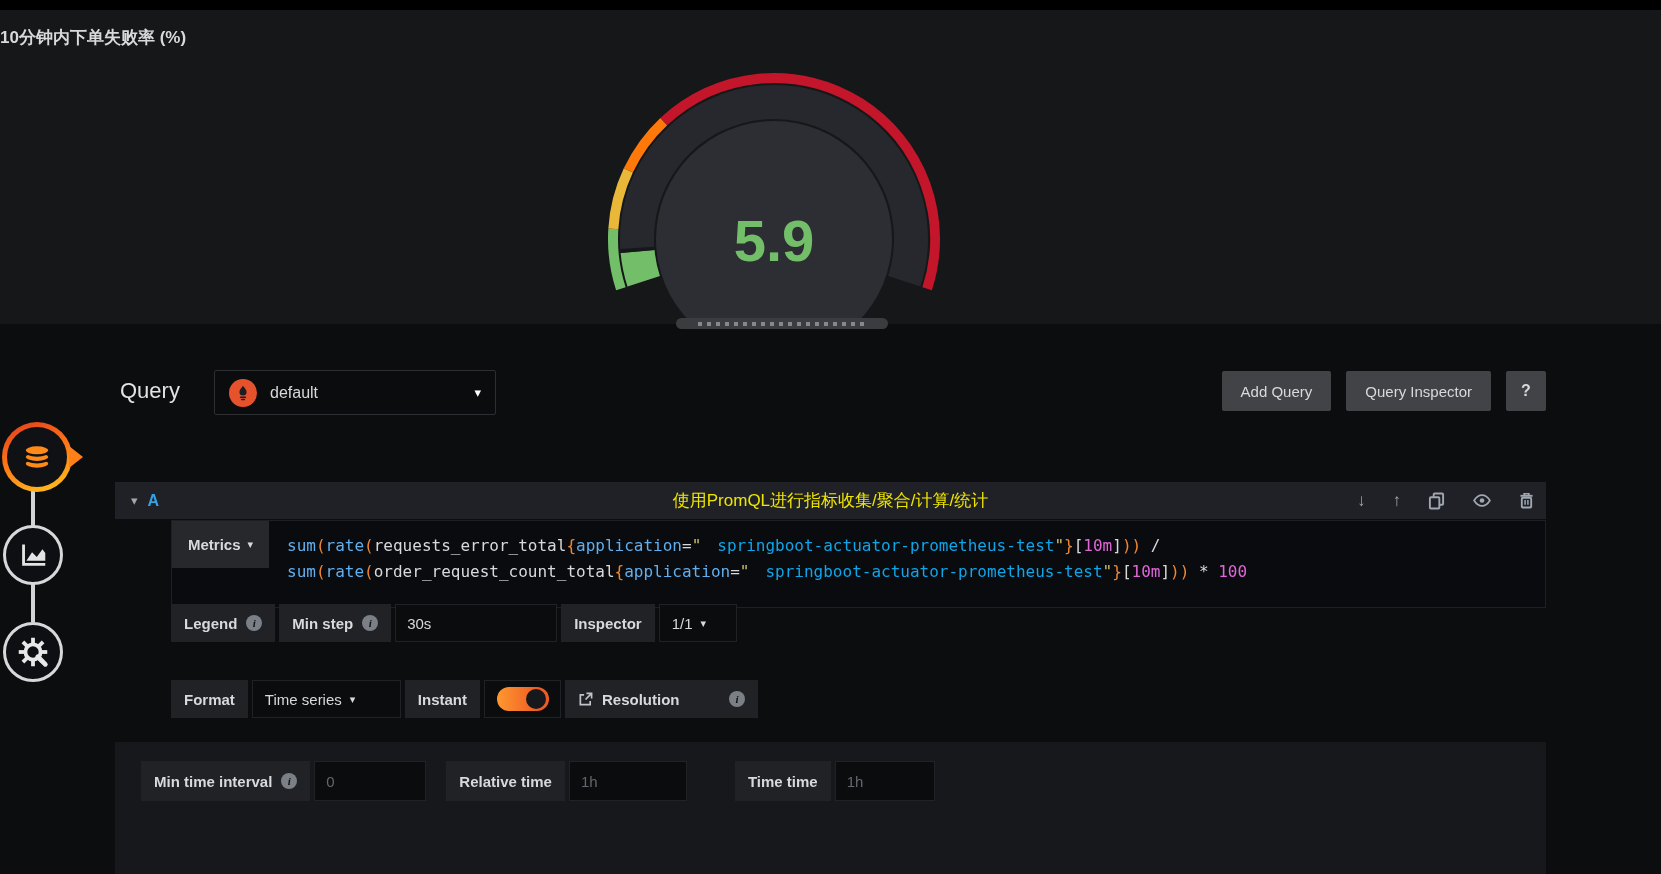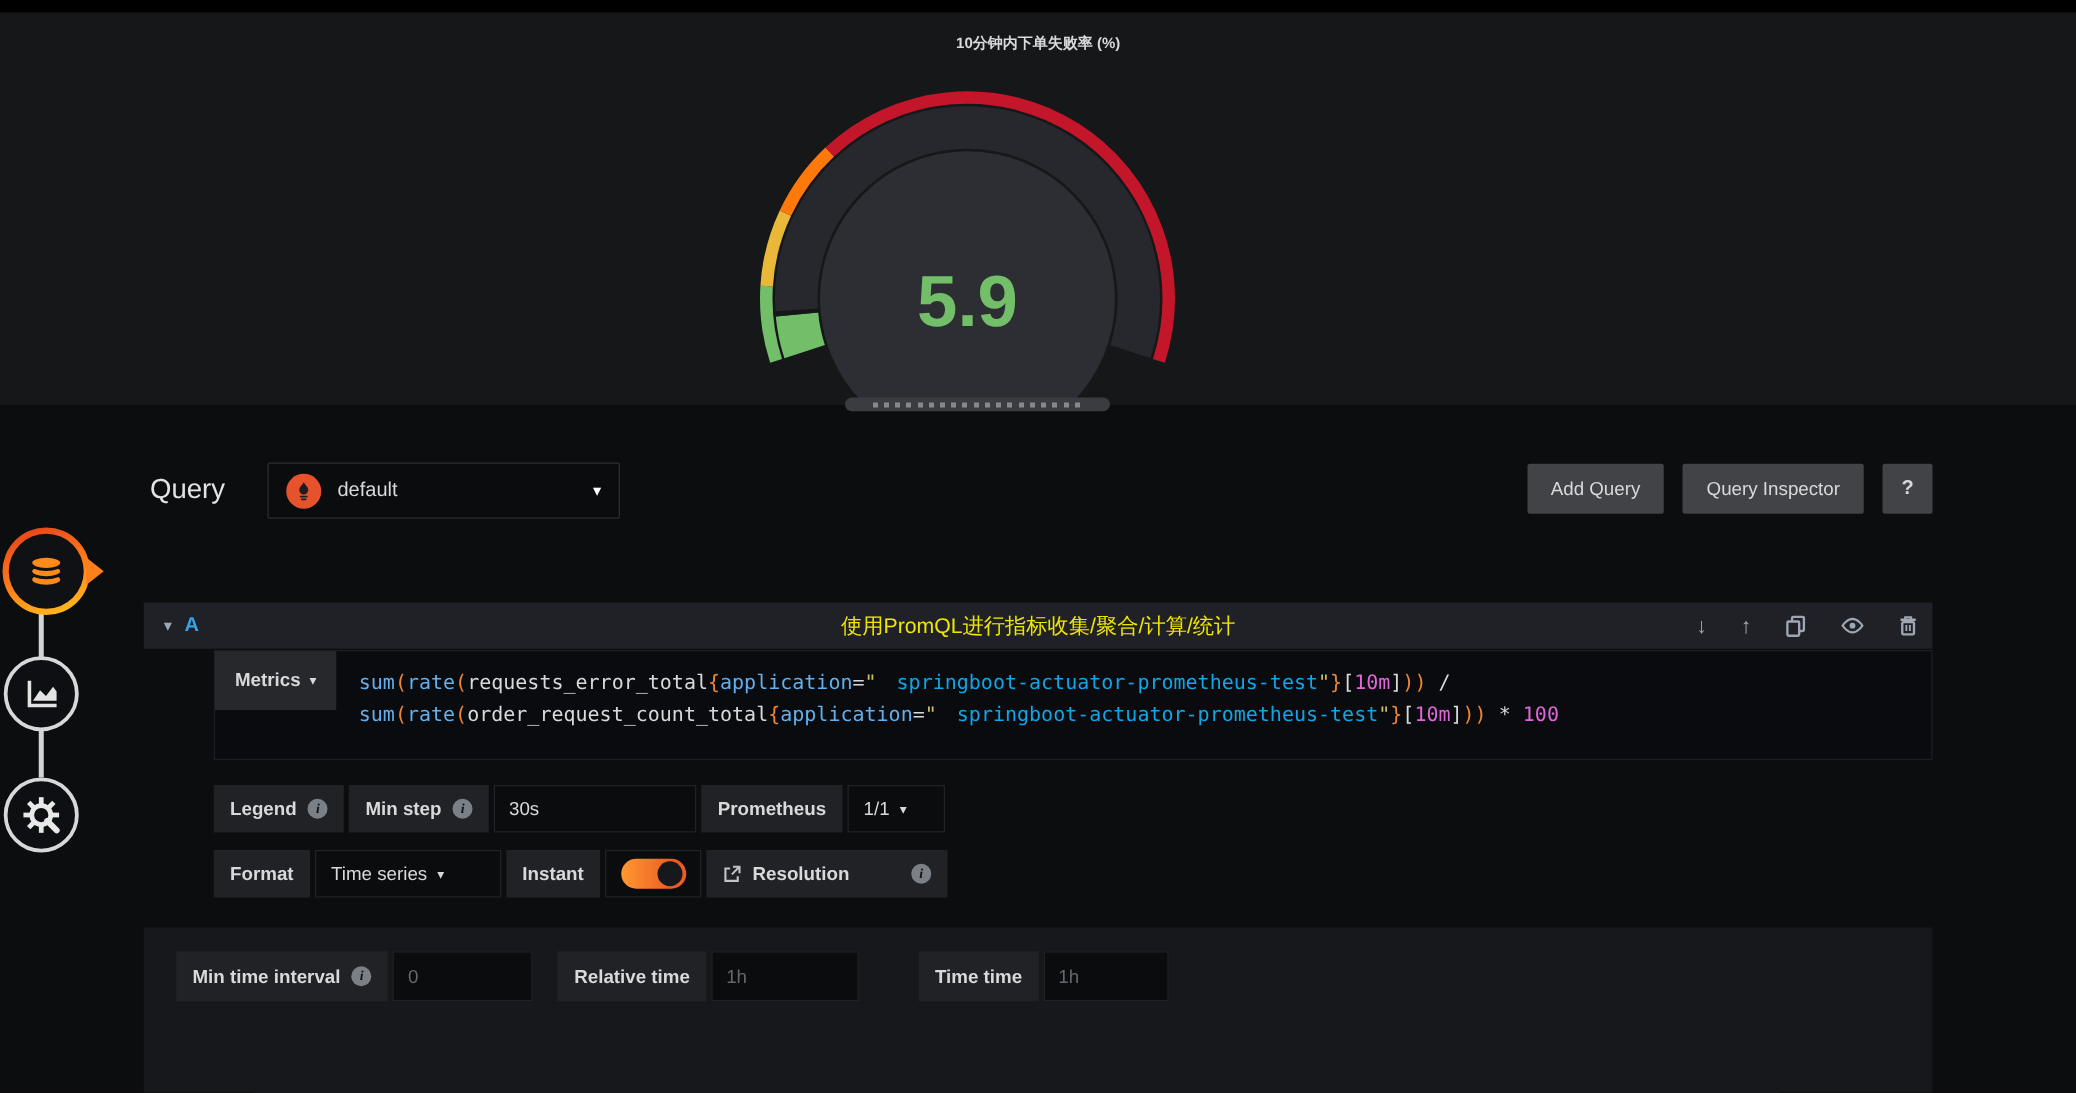--- a/index.html
+++ b/index.html
@@ -6,22 +6,22 @@
   html,body { width:1661px; height:874px; overflow:hidden; }
   body {
     background:#0c0d0f;
     font-family:"Liberation Sans","DejaVu Sans",sans-serif;
     color:#d8d9da; position:relative;
   }
   .top-strip { position:absolute; top:0; left:0; right:0; height:10px; background:#000; }
 
   
   .gauge-panel { position:absolute; top:10px; left:0; width:1661px; height:314px; background:#161719; }
-  .panel-title { position:absolute; top:16px; left:0; right:0; text-align:center;
-                 font-size:12px; font-weight:bold; color:#d8d9da; }
+  .panel-title { position:absolute; top:16px; left:0; right:0; text-align:left;
+                 font-size:17px; font-weight:bold; color:#d8d9da; }
   #gauge { position:absolute; top:0; left:0; }
   #gauge text { font-family:"Liberation Sans","DejaVu Sans",sans-serif; }
 
   .resize-handle { position:absolute; top:318px; left:676px; width:212px; height:11px;
                    border-radius:6px; background:#3a3c40; display:flex; align-items:center; justify-content:center; }
   .resize-handle::after { content:""; width:168px; height:4px;
      background:repeating-linear-gradient(90deg,#85888e 0 4px,transparent 4px 9px); }
 
   
   .rail-line { position:absolute; left:31px; top:491px; width:4px; height:131px; background:#d2d4d6; }
@@ -73,21 +73,21 @@
      font-size:16px; line-height:26px; cursor:text; flex:1; }
   .tk-fn  { color:#61afef; }
   .tk-p   { color:#ee8733; }
   .tk-id  { color:#d8d9da; }
   .tk-q   { color:#cdc168; }
   .tk-str { color:#0ea5e9;margin-left:16px; }
   .tk-num { color:#e066d9; }
 
   
   .opt-row { position:absolute; left:56px; display:flex; gap:4px; height:38px; }
-  .opt-row-1 { top:268px; }
+  .opt-row-1 { top:244px; }
   .opt-row-2 { top:320px; }
   .chip { background:#202226; display:flex; align-items:center; gap:9px; padding:0 13px;
      font-size:15px; font-weight:bold; color:#d8d9da; }
   .ginput { background:#0b0c0e; border:1px solid #202226; color:#d8d9da; font-size:15px;
      padding:0 11px; font-family:inherit; height:38px; }
   .ginput::placeholder { color:#63676d; }
   .gselect { background:#0b0c0e; border:1px solid #202226; color:#d8d9da; font-size:15px;
      display:flex; align-items:center; gap:8px; padding:0 12px; cursor:pointer; }
   .gselect .caret { font-size:11px; color:#d8d9da; }
   .info-dot { width:16px; height:16px; border-radius:50%; background:#7b8087; color:#101114;
@@ -230,21 +230,21 @@
     <div class="chip">
       <span>Legend</span>
       <span class="info-dot">i</span>
     </div>
     <div class="chip">
       <span>Min step</span>
       <span class="info-dot">i</span>
     </div>
     <input class="ginput" style="width: 162px;" value="30s">
     <div class="chip">
-      <span>Prometheus</span>
+      <span>Inspector</span>
     </div>
     <div class="gselect" style="width:78px">
       <span>1/1</span>
       <span class="caret">▾</span>
     </div>
   </div>
 
   <div class="opt-row opt-row-2">
     <div class="chip">
       <span>Format</span>

